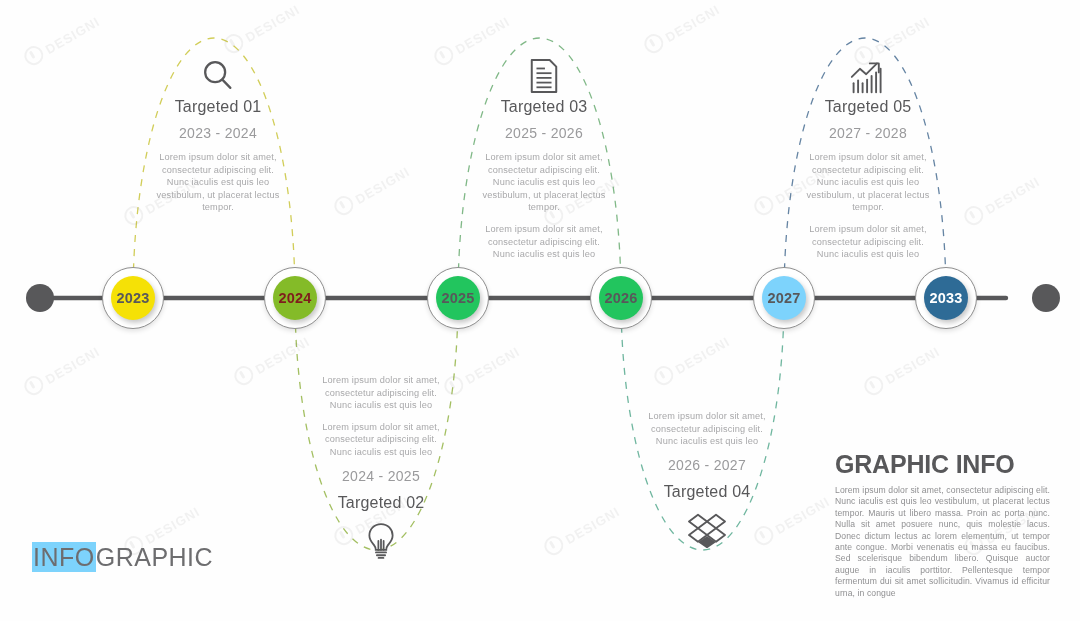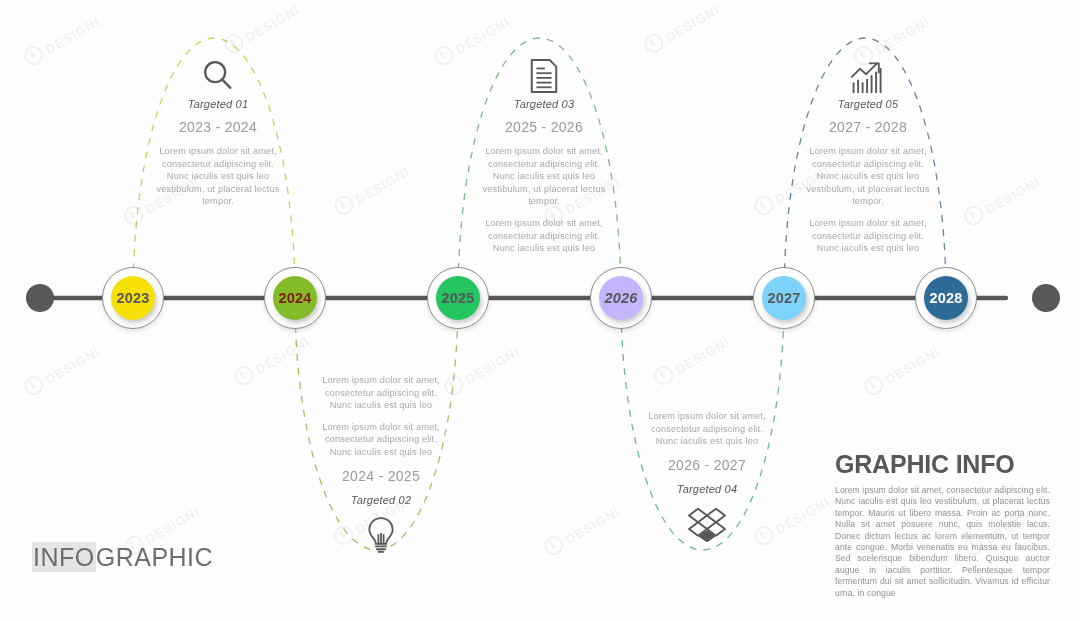--- a/index.html
+++ b/index.html
@@ -96,25 +96,24 @@
     z-index: 10;
   }
   .blk-icon {
     height: 40px;
     display: flex;
     align-items: center;
     justify-content: center;
     margin-bottom: 2px;
   }
   .blk-title {
-    font-size: 11px;
+    font-size: 16px;
     color: #58585a;
     letter-spacing: 0.2px;
     margin-bottom: 9px;
-    font-style: italic;
   }
   .blk-years {
     font-size: 14px;
     color: #9a9a9c;
     letter-spacing: 0.3px;
     margin-bottom: 10px;
   }
   .blk-para {
     font-size: 9.2px;
     line-height: 12.6px;
@@ -150,21 +149,21 @@
   #infographic-word {
     position: absolute;
     left: 32px;
     top: 543px;
     font-size: 25px;
     color: #6d6d6f;
     letter-spacing: 0.5px;
     z-index: 10;
   }
   #infographic-word .hl {
-    background: #e5e5e5;
+    background: #7dd3fc;
     padding: 1px 1px;
   }
 </style>
 </head>
 <body>
 
 <div id="stage">
 
   <div class="wm-layer" id="wm-layer">
       <div class="wm" style="left: 20px; top: 30px;"><span class="wmark"></span>DESIGNI</div>
@@ -207,27 +206,27 @@
       <div class="node" style="left: 102px; top: 267px;">
         <div class="node-inner" style="background: rgb(245, 225, 6); color: rgb(88, 88, 90);">2023</div>
       </div>
       <div class="node" style="left: 264px; top: 267px;">
         <div class="node-inner" style="background: rgb(132, 187, 40); color: #7f1d1d;">2024</div>
       </div>
       <div class="node" style="left: 427px; top: 267px;">
         <div class="node-inner" style="background: #22c55e; color: rgb(88, 88, 90);">2025</div>
       </div>
       <div class="node" style="left: 590px; top: 267px;">
-        <div class="node-inner" style="background: #c4b5fd; color: rgb(88, 88, 90); font-style: italic;">2026</div>
+        <div class="node-inner" style="background: #22c55e; color: rgb(88, 88, 90);">2026</div>
       </div>
       <div class="node" style="left: 753px; top: 267px;">
         <div class="node-inner" style="background: #7dd3fc; color: rgb(88, 88, 90);">2027</div>
       </div>
       <div class="node" style="left: 915px; top: 267px;">
-        <div class="node-inner" style="background: rgb(46, 107, 150); color: rgb(255, 255, 255);">2028</div>
+        <div class="node-inner" style="background: rgb(46, 107, 150); color: rgb(255, 255, 255);">2033</div>
       </div>
     </div>
 
   <div id="blocks-holder">
       <div class="block" style="left: 150px; top: 56px; width: 136px;">
         <div class="blk-icon">
           <svg width="38" height="38" viewBox="0 0 40 40" fill="none" stroke="#58585a" stroke-width="2.4" stroke-linecap="round">
       <circle cx="17" cy="16" r="10.5"></circle>
             <line x1="24.6" y1="23.8" x2="33" y2="32.5"></line>
           </svg>

